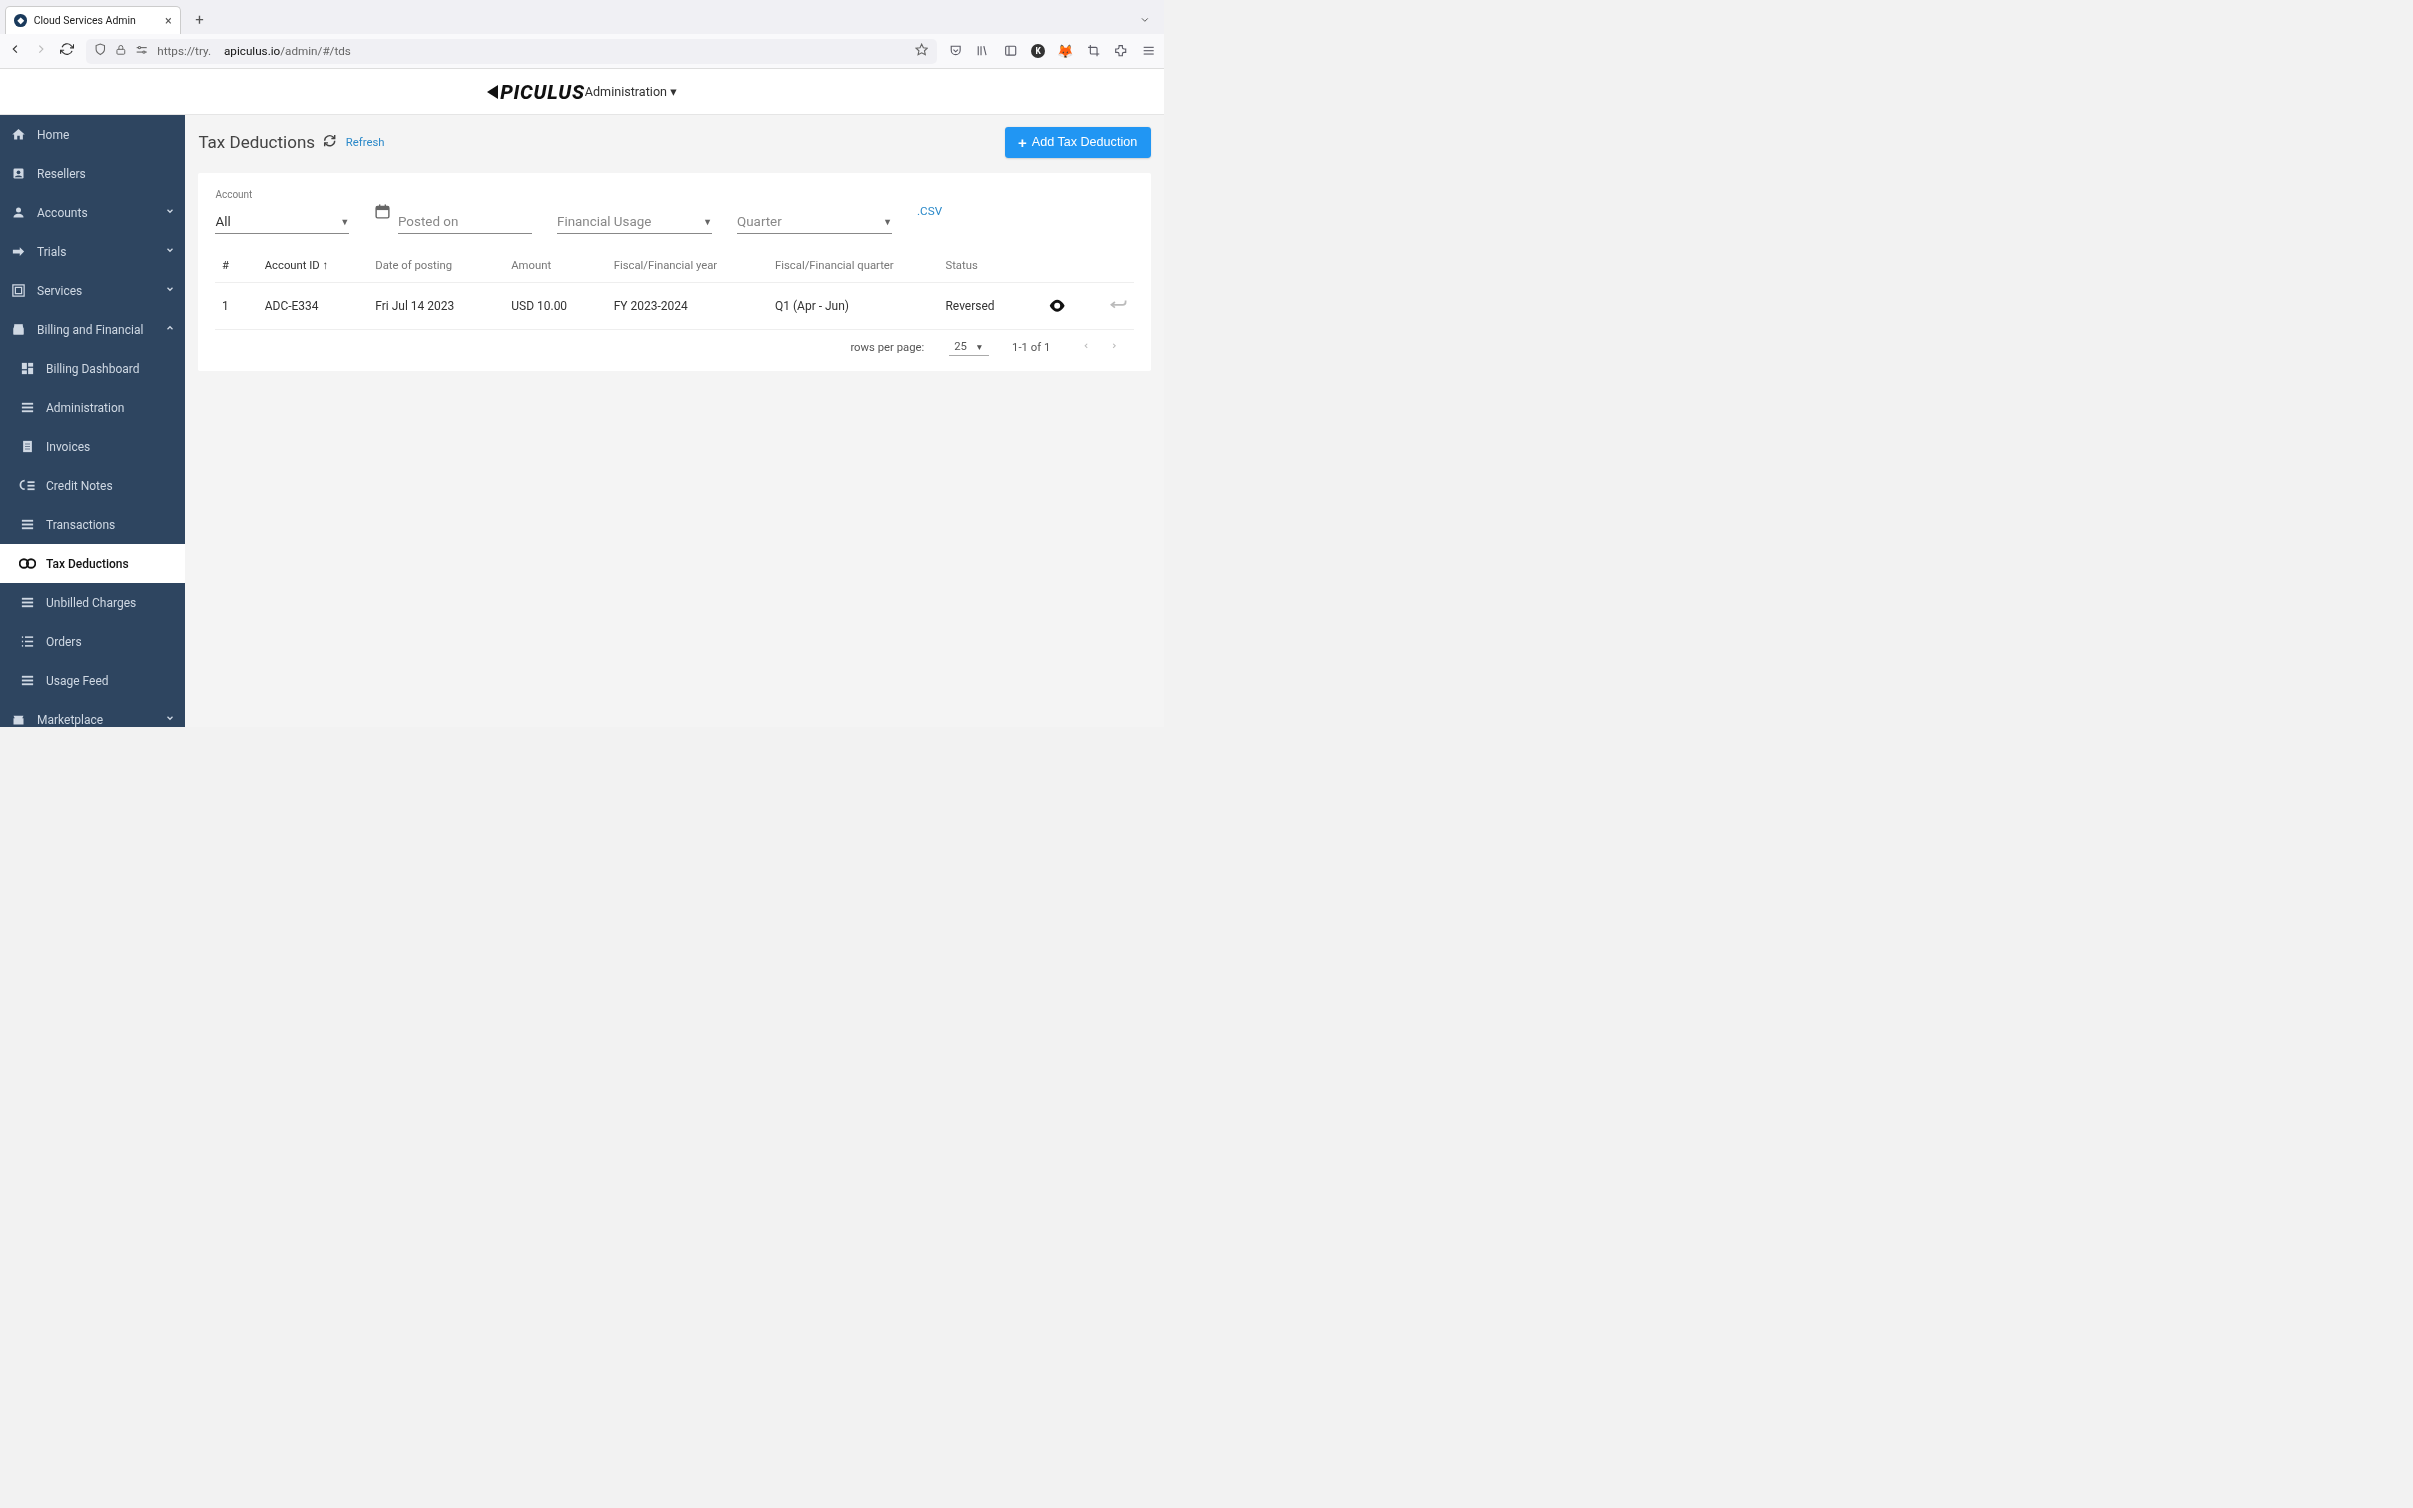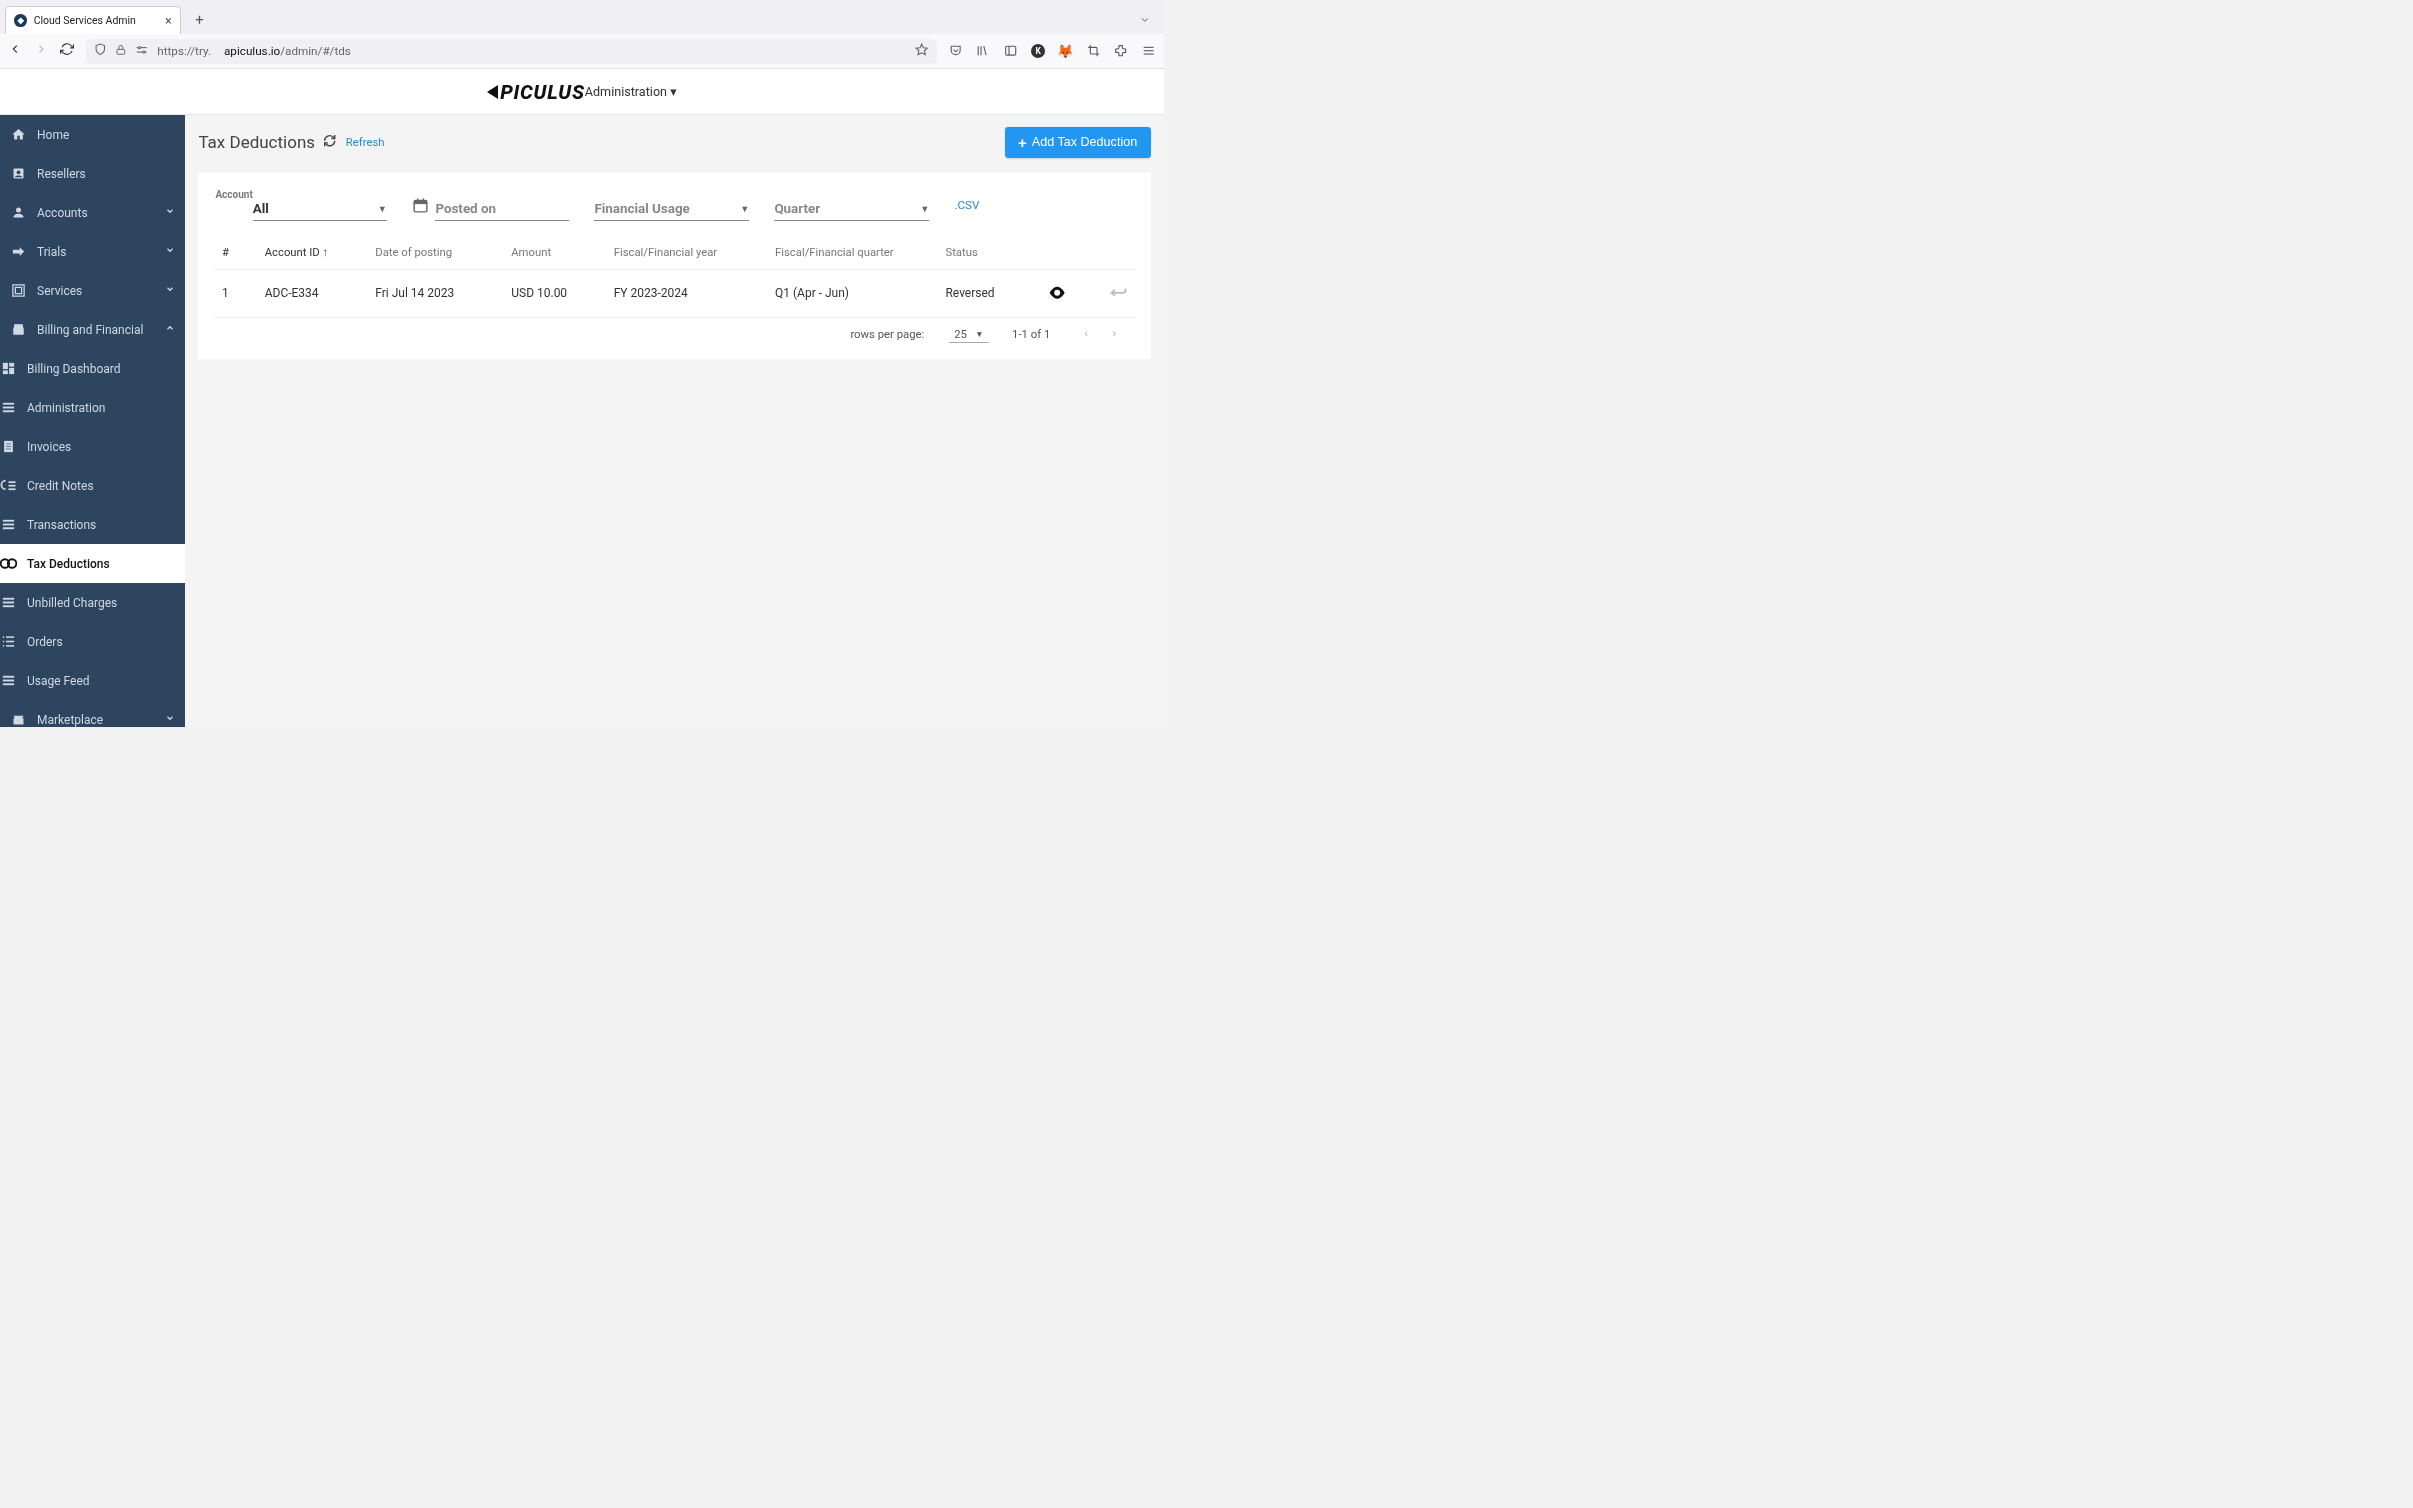--- a/index.html
+++ b/index.html
@@ -30,38 +30,38 @@
   
   .app-header { height: 46px; background:#fff; border-bottom:0.8px solid #e5e5e5; display:flex; align-items:center; padding:0 17px; justify-content:center;}
   .logo { font-weight:800; font-size:20px; letter-spacing:0.8px; color:#111; font-style:italic; display:flex; align-items:center;}
   .logo-tri { display:inline-block; width:0; height:0; border-top:7.5px solid transparent; border-bottom:7.5px solid transparent; border-right:11.7px solid #111; margin-right:1.7px;}
   .admin-dd { color:#333; font-size:12.6px; cursor:pointer;}
   
   
   .app-body { display:flex; height: calc(727px - 34px - 35px - 46px);}
   .sidebar { width: 185px; background:#2e4560; color:#cfd8e3; overflow-y:auto; flex-shrink:0;}
   .side-item { height:39px; display:flex; align-items:center; padding:0 10px; gap:10px; font-size:12px; cursor:pointer;}
-  .side-item.sub { padding-left:0;}
+  .side-item.sub { padding-left:19px;}
   .side-item.active { background:#fff; color:#111; font-weight:500;}
   .side-item .ico { width:17px; display:flex; align-items:center; justify-content:center; font-size:13.4px; color:inherit;}
   .side-item .label { flex:1;}
   .side-item .chev { font-size:11px; color:#cfd8e3;}
   
   
   .main { flex:1; background:#f4f4f4; padding:11.7px 13.4px; overflow:auto;}
   .page-head { display:flex; align-items:center; margin-bottom:15px;}
   .page-title { font-size:17px; color:#444; font-weight:400; margin-right:8.4px;}
   .refresh { color:#2b89c9; font-size:11.3px; display:flex; align-items:center; gap:9px; cursor:pointer;}
   .refresh .ri { color:#444; font-size:12.6px;}
   .add-btn { margin-left:auto; background:#2196f3; color:#fff; border:none; border-radius:3.4px; height:31px; padding:0 13.4px; font-size:12.6px; display:flex; align-items:center; gap:5px; cursor:pointer; box-shadow:0 0.8px 1.7px rgba(0,0,0,0.15);}
   .add-btn .plus { font-size:15px; font-weight:bold;}
   
   .card { background:#fff; border-radius:1.7px; padding:11.7px 17px 6.7px;}
   .filters { display:flex; align-items:flex-end; gap:25px; padding:5px 0 15px;}
-  .filt { display:flex; flex-direction:row;font-weight:bold;}
+  .filt { display:flex; flex-direction:column;}
   .filt.small-label .flabel { font-size:10px; color:#7a7a7a; margin-bottom:1.7px;}
   .filt-field { border-bottom:0.8px solid #888; display:flex; align-items:center; justify-content:space-between; min-width:134px; height:23.5px; font-size:13.4px; color:#333; cursor:pointer;}
   .filt-field.ph { color:#888;}
   .filt-field .dd { font-size:9.2px; color:#666;}
   .date-ico { color:#666; font-size:17px; margin-right:-18.4px; align-self:center; position:relative; top:2.5px;}
   .csv { color:#2b89c9; font-size:11.7px; cursor:pointer; align-self:center;}
   
   table { width:100%; border-collapse:collapse;}
   thead th { text-align:left; font-weight:400; color:#777; font-size:11.3px; padding:10px 6.7px; border-bottom:0.8px solid #eee;}
   thead th.dark { color:#333;}

